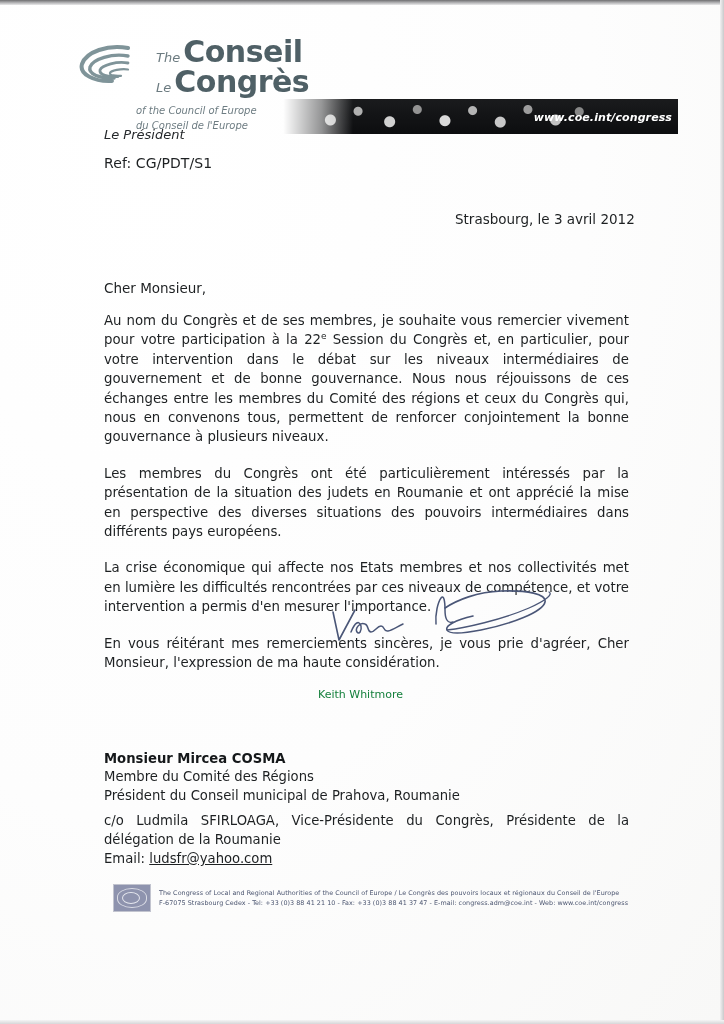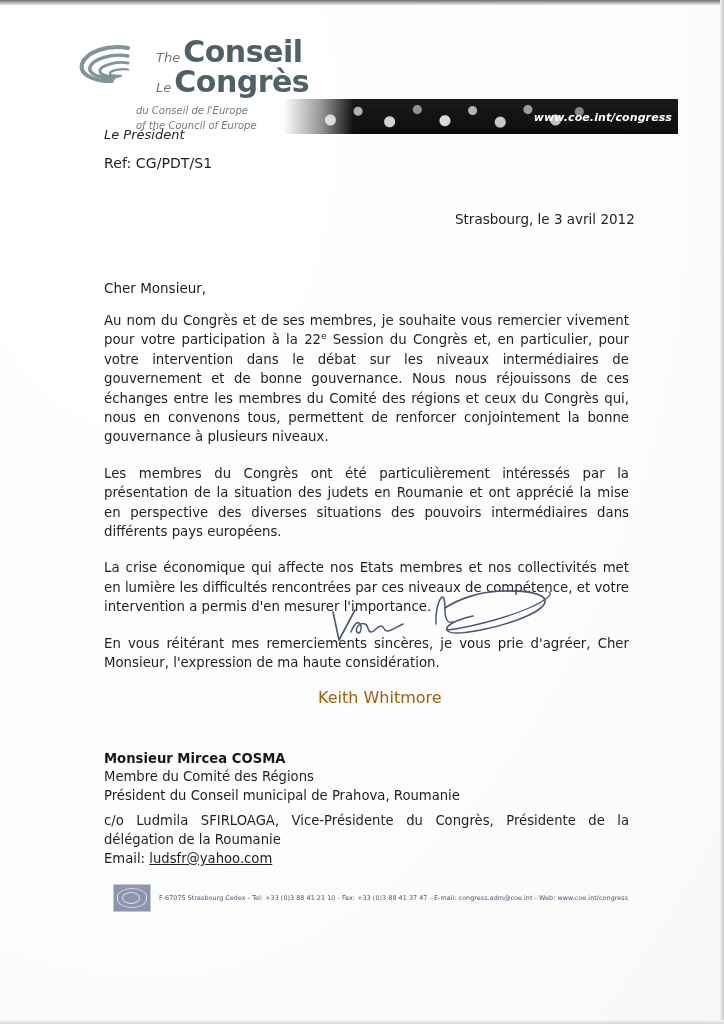--- a/index.html
+++ b/index.html
@@ -198,22 +198,22 @@
     left: 295px;
     top: 588px;
     width: 290px;
     height: 95px;
   }
   .signature svg { display: block; }
   .signer-name {
     position: absolute;
     left: 318px;
     top: 688px;
-    font-size: 16px;
-    color: #a16207;
+    font-size: 11px;
+    color: #15803d;
   }
 
   
   .addressee {
     position: absolute;
     left: 104px;
     top: 750px;
     width: 530px;
   }
   .addressee .nm {
@@ -326,22 +326,22 @@
           <span class="logo-small">The</span>
           <span class="logo-big">Conseil</span>
         </div>
         <div class="logo-line">
           <span class="logo-small">Le</span>
           <span class="logo-big">Congrès</span>
         </div>
       </div>
     </div>
     <div class="logo-sub">
+      <div>of the Council of Europe</div>
       <div>du Conseil de l'Europe</div>
-      <div>of the Council of Europe</div>
     </div>
   </div>
 
   <div class="banner">
     <div class="banner-crowd"></div>
     <div class="banner-fade-left"></div>
     <div class="banner-url">www.coe.int/congress</div>
   </div>
 
   <div class="president-line">Le Président</div>
@@ -382,17 +382,18 @@
       <a href="#">ludsfr@yahoo.com</a>
     </div>
   </div>
 
   <div class="footer">
     <div class="footer-logo">
       <div class="fl-inner"></div>
       <div class="fl-inner2"></div>
     </div>
     <div class="footer-text">
+      <div class="f1">The Congress of Local and Regional Authorities of the Council of Europe / Le Congrès des pouvoirs locaux et régionaux du Conseil de l'Europe</div>
       <div class="f2">F-67075 Strasbourg Cedex  -  Tel: +33 (0)3 88 41 21 10  -  Fax: +33 (0)3 88 41 37 47  -  E-mail: congress.adm@coe.int  -  Web: www.coe.int/congress</div>
     </div>
   </div>
 
 </div>
 
 </body></html>

